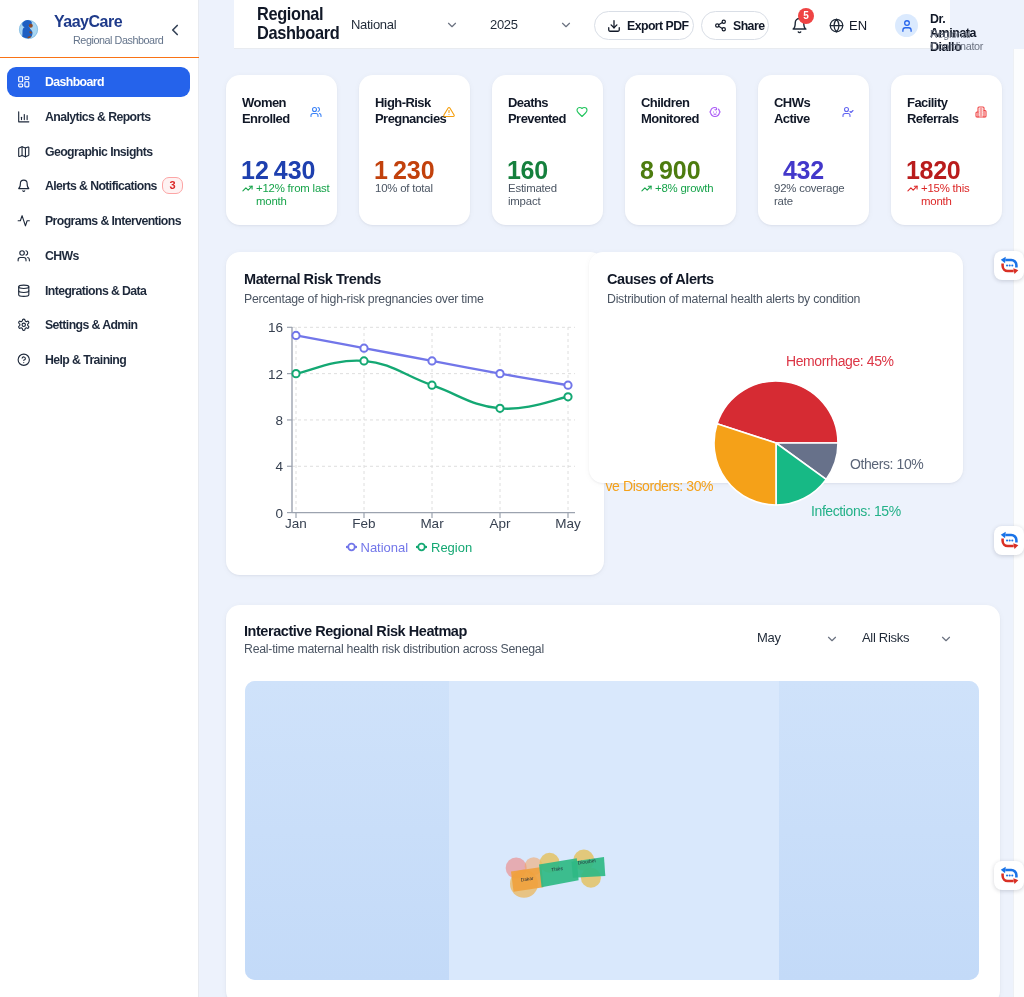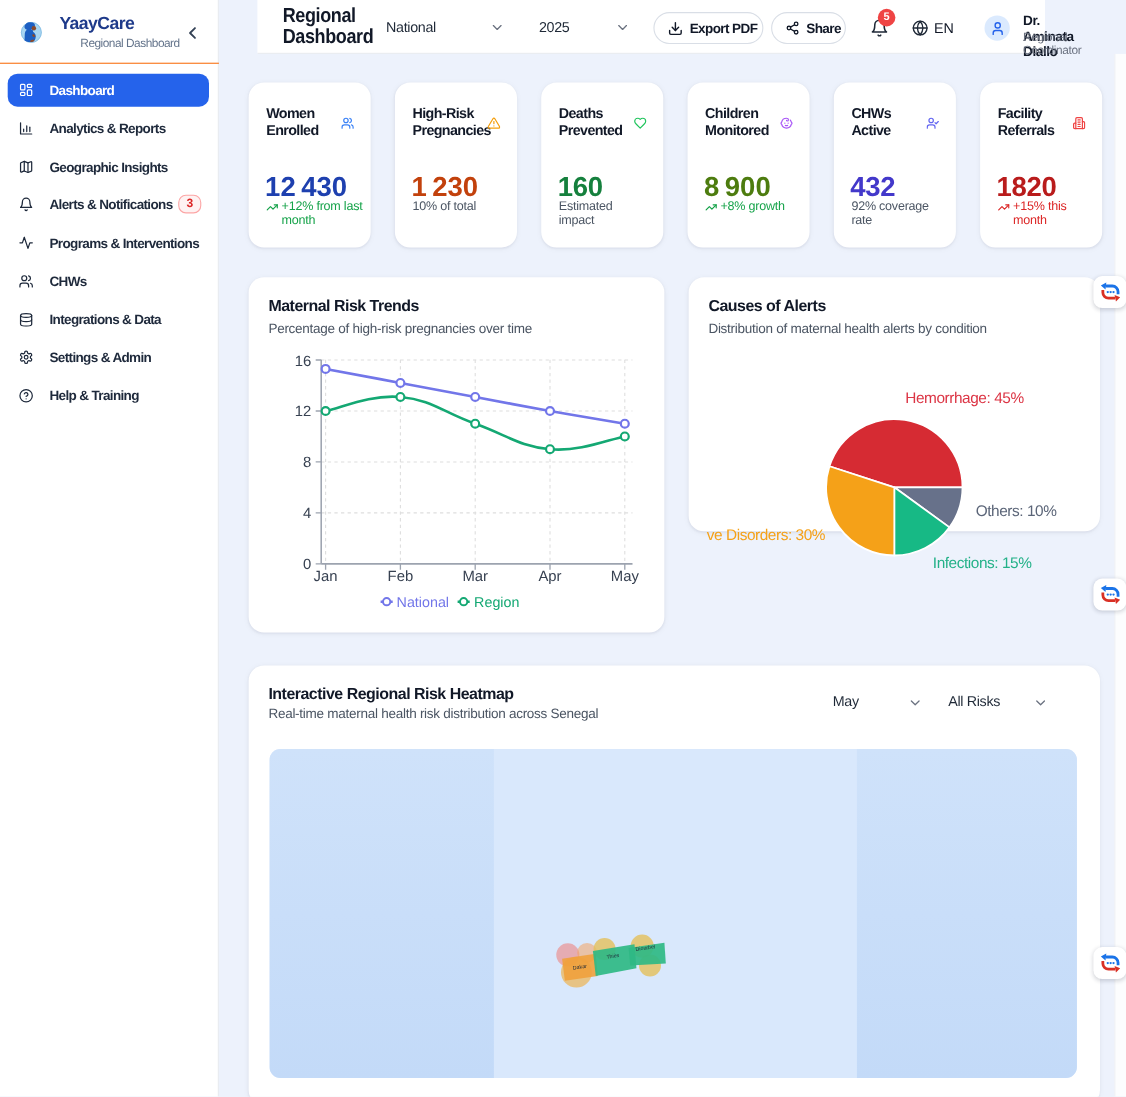--- a/index.html
+++ b/index.html
@@ -32,21 +32,21 @@
 .stat { width:111px; height:150px; top:75px; }
 .stat .t { position:absolute; left:16px; top:20px; font-size:13px; font-weight:700; letter-spacing:-0.55px; color:#111827; line-height:16.3px; width:84px; }
 .stat .ticon { position:absolute; left:84px; top:31px; width:12px; height:12px; }
 .stat .v { position:absolute; left:15px; top:81px; font-size:25px; font-weight:800; letter-spacing:-.3px; }
 .stat .s { position:absolute; left:16px; top:107px; font-size:11.4px; letter-spacing:-0.2px; line-height:12.6px; color:#4b5563; display:flex; }
 .stat .s svg { flex:none; margin-right:3px; margin-top:0.5px; }
 .stat .s.green { color:#16a34a; }
 .stat .s.red { color:#dc2626; }
 
 #card-line { left:226px; top:252px; width:378px; height:323px; }
-#card-pie  { left:626px; top:252px; width:374px; height:231px; }
+#card-pie  { left:589px; top:252px; width:374px; height:231px; }
 .ct { position:absolute; left:18px; top:19px; font-size:14.5px; font-weight:700; letter-spacing:-0.45px; color:#111827; }
 .cs { position:absolute; left:18px; top:40px; font-size:12.3px; letter-spacing:-0.25px; color:#4b5563; }
 
 #card-map { left:226px; top:605px; width:774px; height:400px; }
 #map-area { position:absolute; left:19px; top:76px; width:734px; height:299px; border-radius:10px; overflow:hidden; background:#d9e8fc; }
 .mband { position:absolute; top:0; height:299px; }
 
 .fab { position:absolute; left:994px; width:30px; height:29px; background:#fff; border-radius:8px; box-shadow:0 1px 4px rgba(15,23,42,.18); display:flex; align-items:center; justify-content:center; }
 </style>
 </head>
@@ -251,21 +251,21 @@
         <span>+8% growth</span>
       </div>
     </div>
     <div class="card stat" style="left:758px;">
   <div class="t">CHWs<br>Active</div>
   <svg class="ticon" viewBox="0 0 24 24" fill="none" stroke="#6366f1" stroke-width="2.2" stroke-linecap="round" stroke-linejoin="round">
         <path d="M16 21v-2a4 4 0 0 0-4-4H6a4 4 0 0 0-4 4v2"></path>
         <circle cx="9" cy="7" r="4"></circle>
         <path d="M16 11l2 2 4-4"></path>
       </svg>
-  <div class="v" style="color:#4338ca;">432</div>
+  <div class="v" style="color:#4338ca;margin-left:10px;">432</div>
   <div class="s " style="width:96px;">
         <span>92% coverage<br>rate</span>
       </div>
     </div>
     <div class="card stat" style="left:891px;">
   <div class="t">Facility<br>Referrals</div>
   <svg class="ticon" viewBox="0 0 24 24" fill="none" stroke="#ef4444" stroke-width="2.2" stroke-linecap="round" stroke-linejoin="round">
         <path d="M6 22V4a2 2 0 0 1 2-2h8a2 2 0 0 1 2 2v18Z"></path>
         <path d="M6 12H4a2 2 0 0 0-2 2v6a2 2 0 0 0 2 2h2"></path>
         <path d="M18 9h2a2 2 0 0 1 2 2v9a2 2 0 0 1-2 2h-2"></path>

